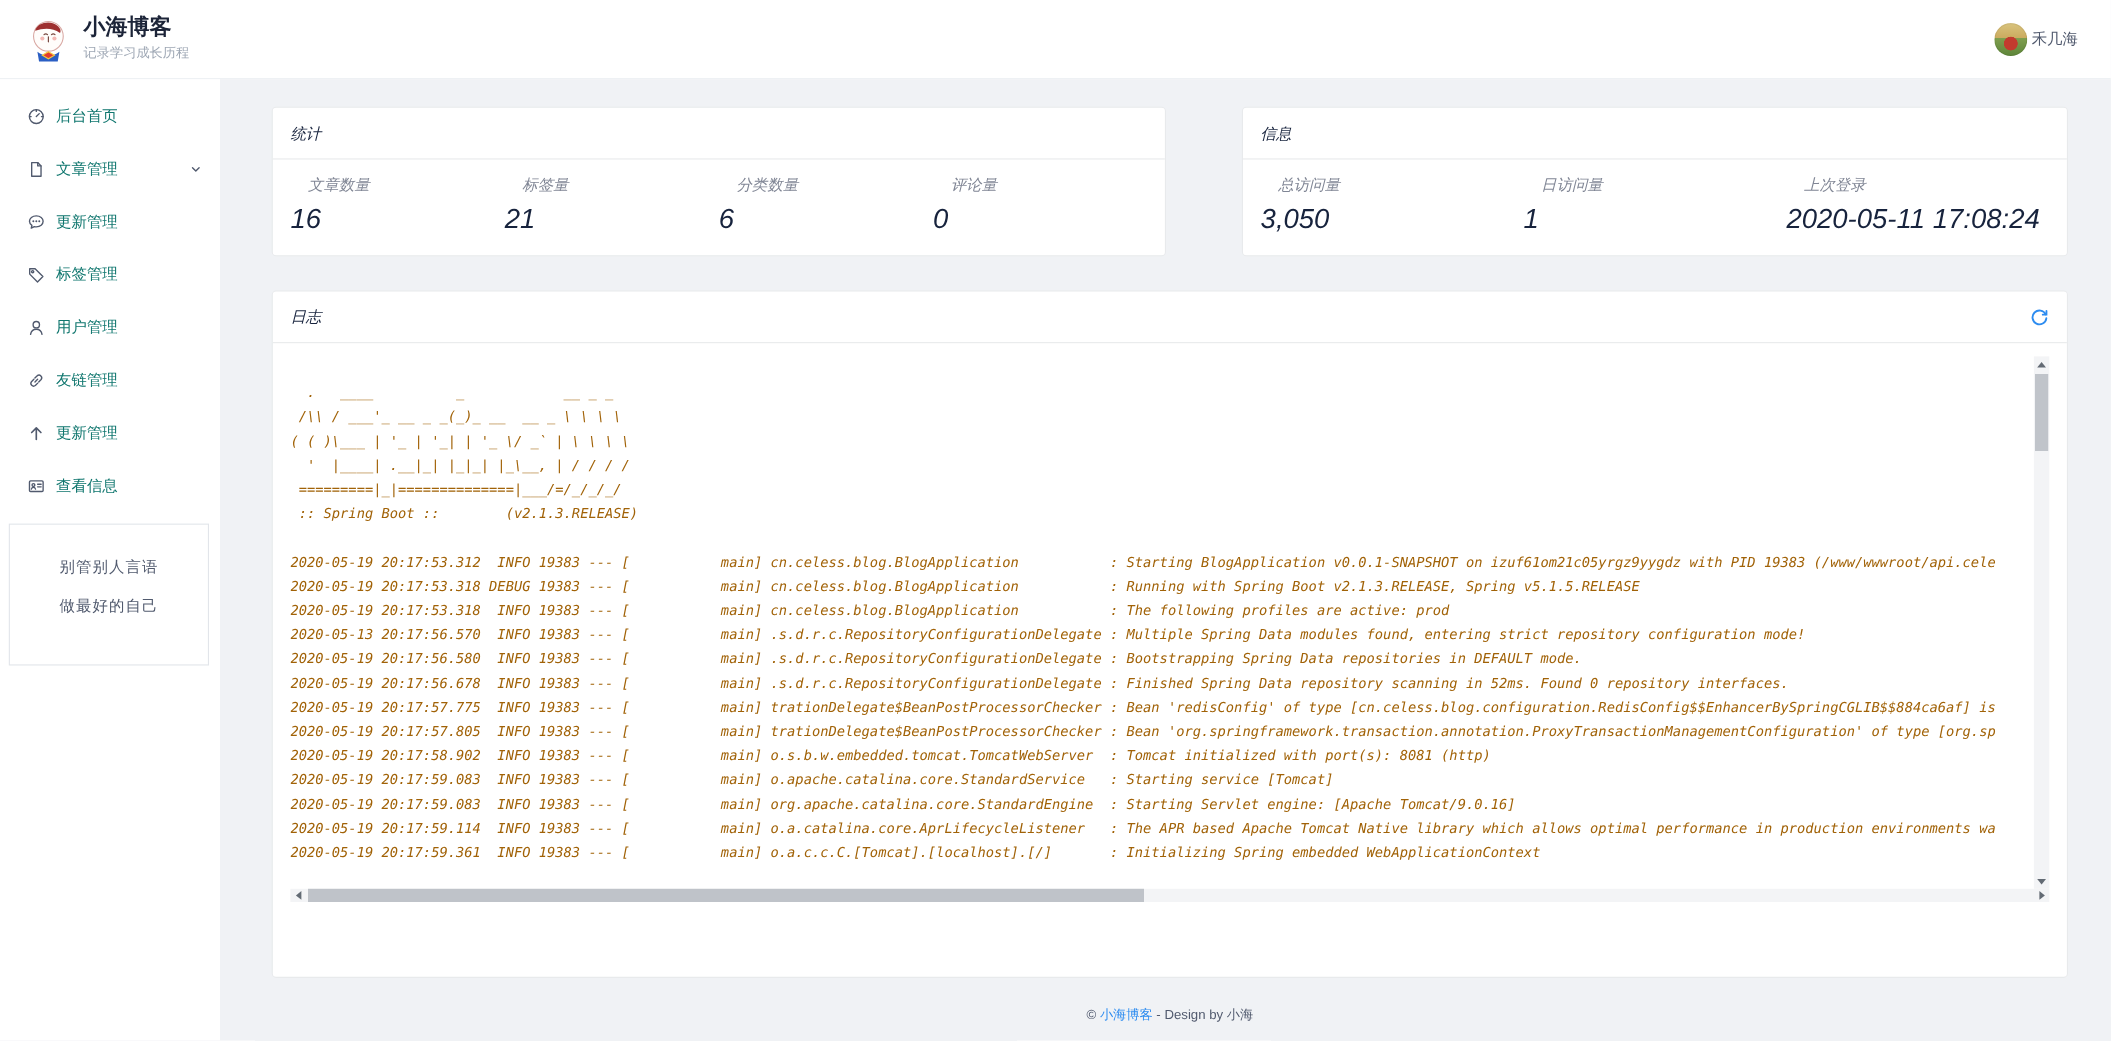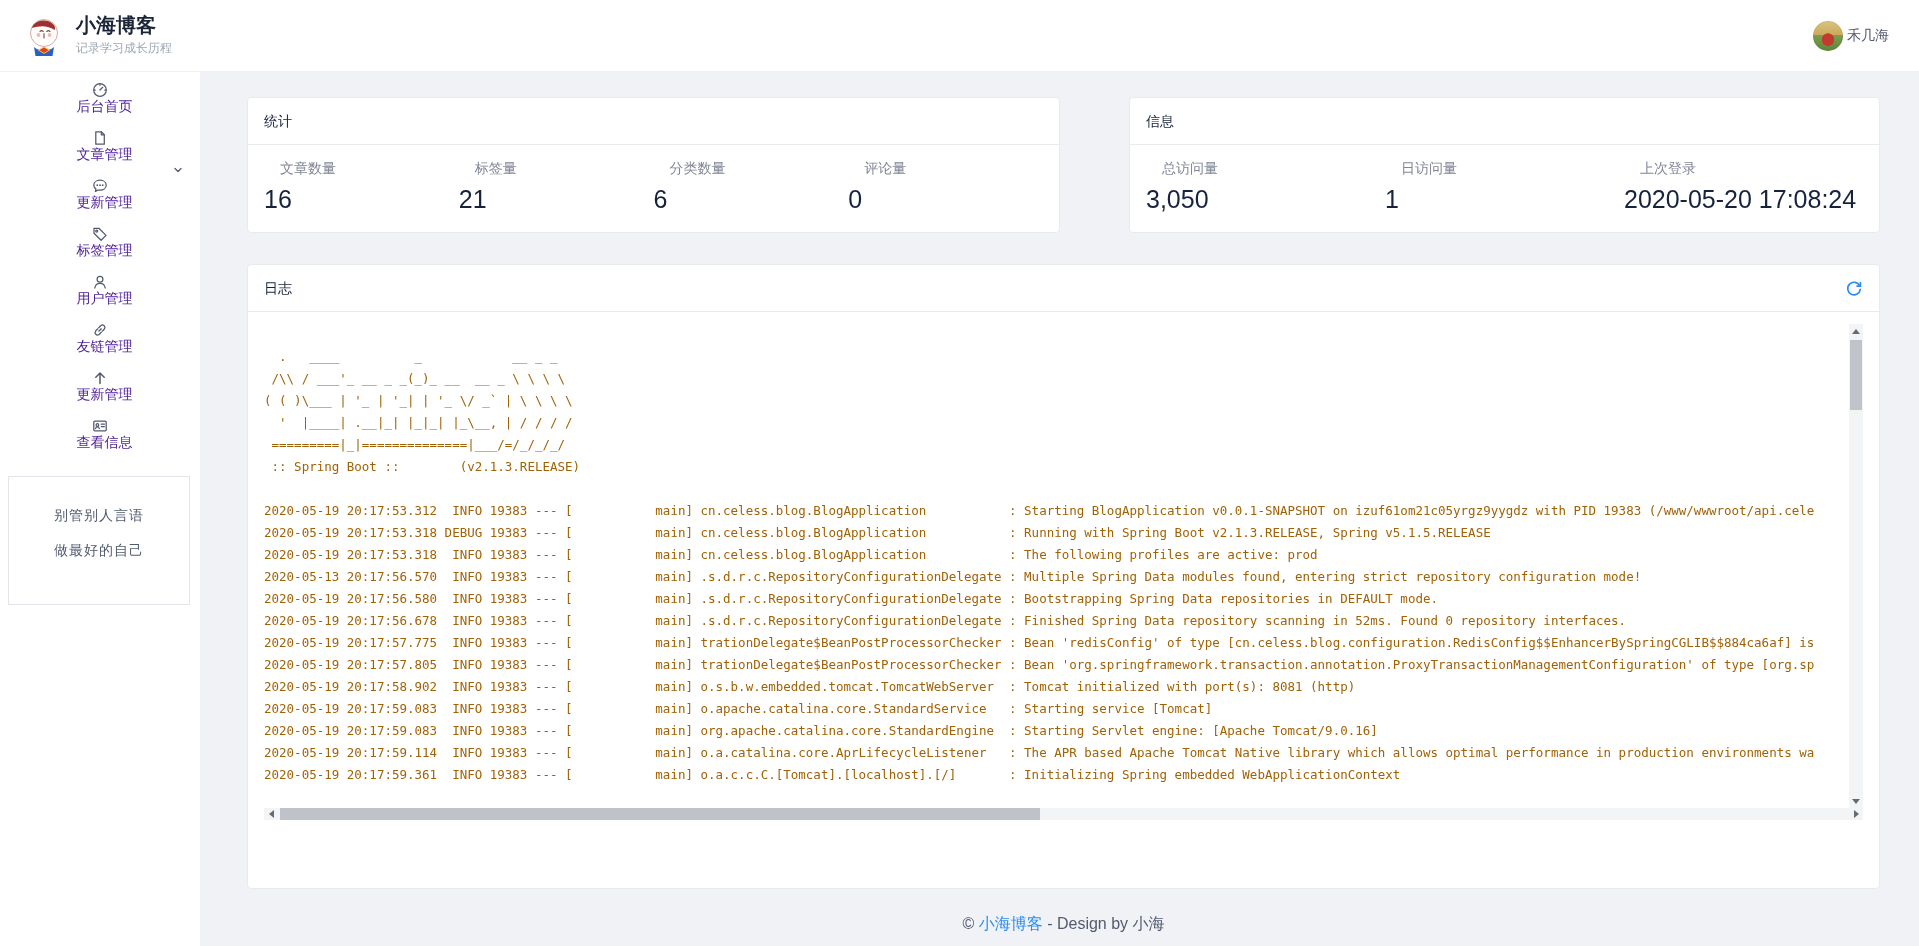--- a/index.html
+++ b/index.html
@@ -15,33 +15,33 @@
   .user { display:flex; align-items:center; gap:4px; font-size:14px; color:#515a6e; cursor:pointer; }
   .avatar { width:30px; height:30px; border-radius:50%;
             background: radial-gradient(circle at 50% 62%, #c23b2e 0 6px, rgba(0,0,0,0) 6.5px),
                         linear-gradient(180deg,#d9c47e 0%, #cbaa5e 46%, #7f9e4e 46%, #5d8539 100%);
             box-shadow: inset 0 0 0 1px rgba(0,0,0,.06); }
 
   
   .layout { display:flex; height:874px; }
   .sidebar { width:200px; background:#fff; flex-shrink:0; padding-top:10px; }
   .menu-item { height:48px; display:flex; align-items:center; padding:0 16px 0 25px;
-               font-size:14px; color:#4c1d95; cursor:pointer;flex-direction:column; }
+               font-size:14px; color:#0f766e; cursor:pointer; }
   .mi { width:16px; height:16px; margin-right:10px; display:inline-flex; flex-shrink:0; }
   .mi svg, .chev svg { stroke:#515a6e; fill:none; stroke-width:1.25; stroke-linecap:round; stroke-linejoin:round; }
   .chev { margin-left:auto; display:inline-flex; }
   .motto-box { margin:10px 10px 0 8px; border:1px solid #e2e5ea; background:#fff;
                text-align:center; padding:30px 0 44px; }
   .motto-line { font-size:14px; color:#515a6e; letter-spacing:1px; }
   .motto-line + .motto-line { margin-top:17px; }
 
   
   .main { flex:1; padding:25px 39px 0 47px; }
   .cards-row { display:flex; gap:69px; }
-  .card { background:#fff; border:1px solid #e8eaec; border-radius:4px; }
+  .card { background:#fff; border:1px solid #e8eaec; border-radius:4px;font-style:italic; }
   .card-stats { width:813px; }
   .card-info { flex:1; }
   .card-head { padding:15px 16px 13px; font-size:14px; color:#17233d; border-bottom:1px solid #e8eaec;
                display:flex; align-items:center; justify-content:space-between; }
   .card-body { display:flex; padding:15px 16px 18px; }
   .stat { flex:1; }
   .stat-label { font-size:14px; color:#808695;margin-left:16px; }
   .stat-value { font-size:25px; color:#17233d; margin-top:7px; white-space:nowrap; }
 
   
@@ -62,21 +62,21 @@
   .v-thumb { margin:2px 1px 0; height:70px; background:#c0c4ca; cursor:pointer; }
   .v-down { position:absolute; bottom:0; left:0; right:0; }
 
   .h-scroll { position:absolute; left:0; right:0; bottom:0; height:12px; background:#f3f4f6;
               display:flex; align-items:center; }
   .h-btn { width:14px; height:12px; display:flex; align-items:center; justify-content:center; cursor:pointer; flex-shrink:0; }
   .h-track { flex:1; height:12px; position:relative; }
   .h-thumb { position:absolute; left:2px; top:0; width:760px; height:12px; background:#bfc3c9; cursor:pointer; }
 
   
-  .footer { text-align:center; margin-top:25px; font-size:16px; color:#515a6e; }
+  .footer { text-align:center; margin-top:25px; font-size:12px; color:#515a6e; }
   .footer a { color:#2d8cf0; text-decoration:none; cursor:pointer; }
 </style>
 </head>
 <body>
 
 <header class="header">
   <div class="brand">
     <span style="display:inline-flex">
       <svg width="44" height="44" viewBox="0 0 44 44">
         <path d="M12 33c6 5 14 5 20 0l-1.5 9h-17z" fill="#2b5fc4"></path>
@@ -233,21 +233,21 @@
           <div class="stat">
             <div class="stat-label">总访问量</div>
             <div class="stat-value">3,050</div>
           </div>
           <div class="stat">
             <div class="stat-label">日访问量</div>
             <div class="stat-value">1</div>
           </div>
           <div class="stat">
             <div class="stat-label">上次登录</div>
-            <div class="stat-value">2020-05-20 17:08:24</div>
+            <div class="stat-value">2020-05-11 17:08:24</div>
           </div>
         </div>
       </section>
     </div>
 
     <section class="card card-log">
       <div class="card-head">
         <span>日志</span>
         <span class="refresh-btn">
           <svg width="18" height="18" viewBox="0 0 16 16">

